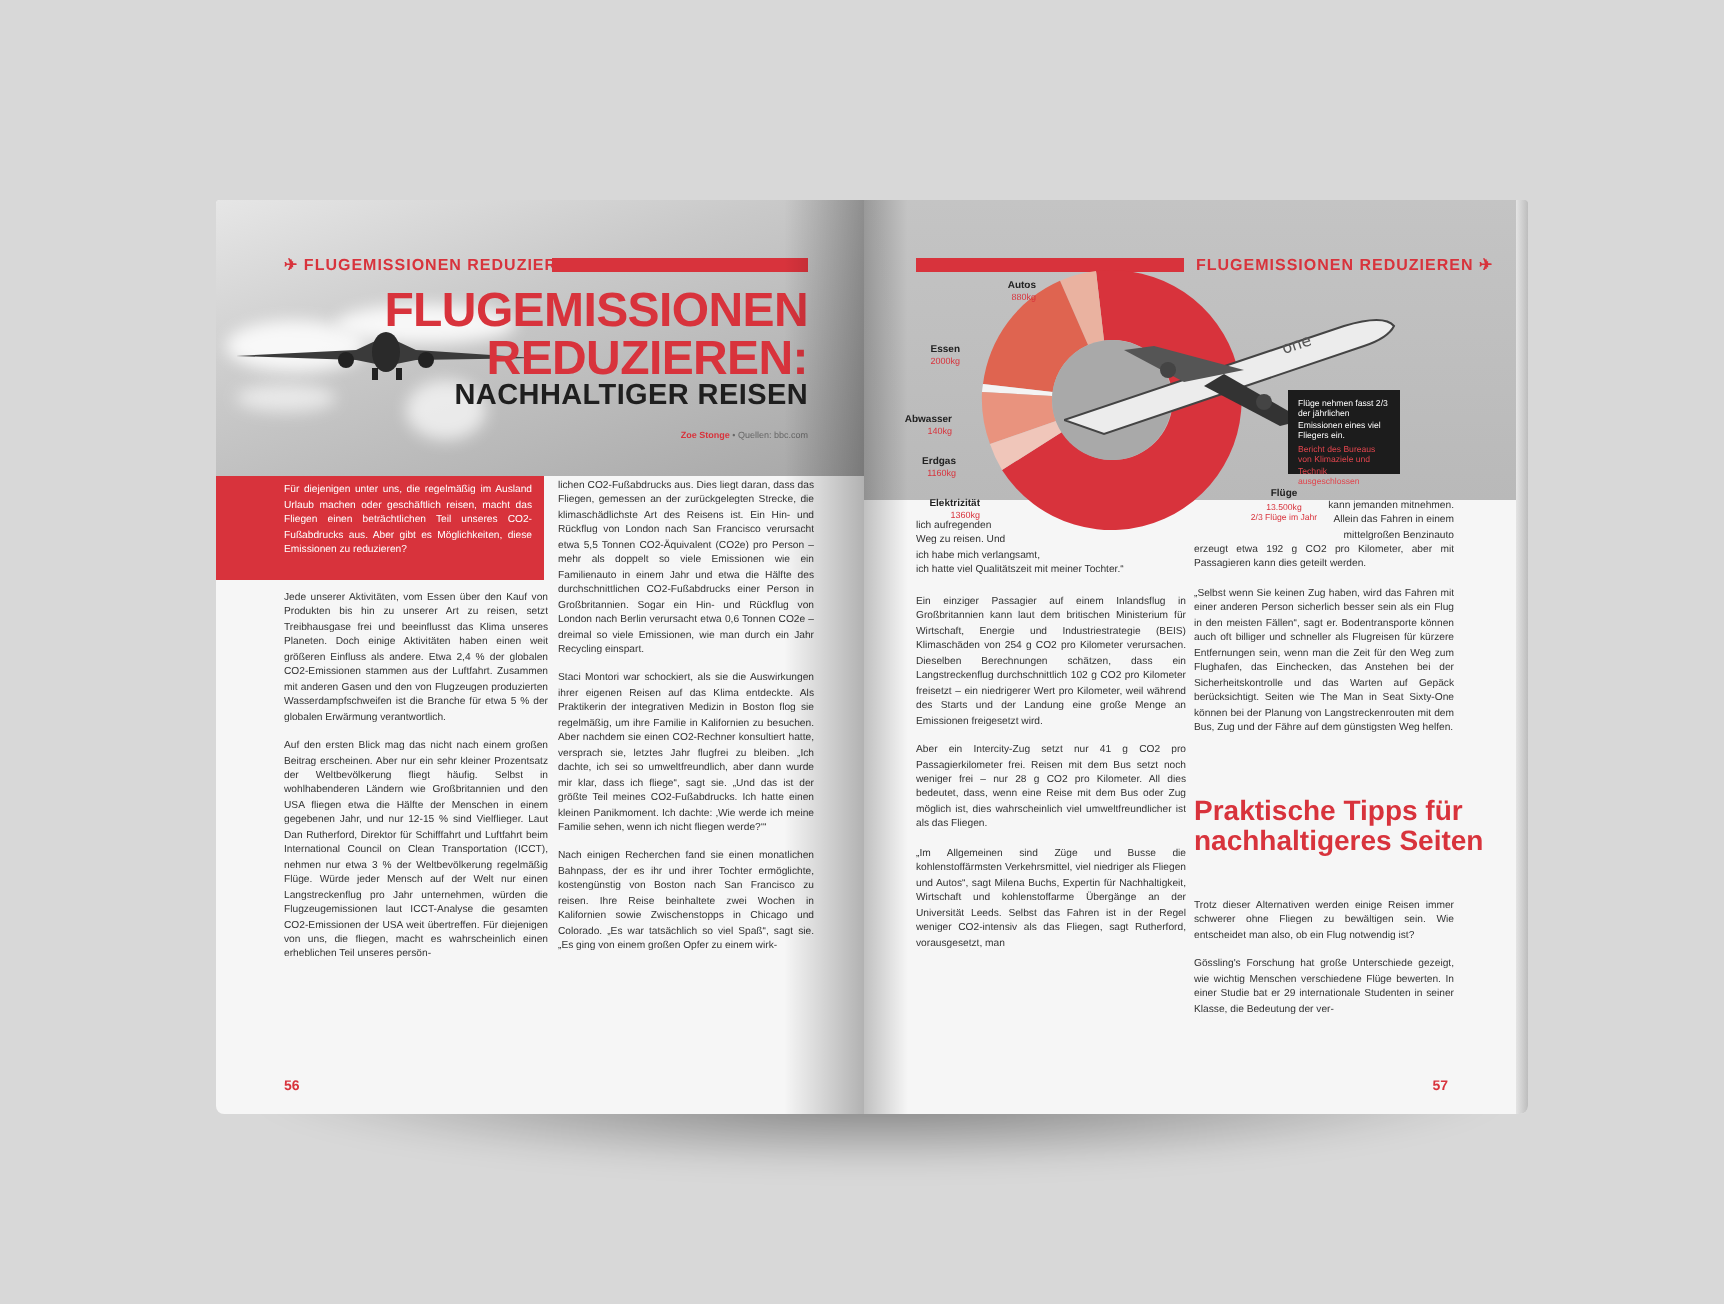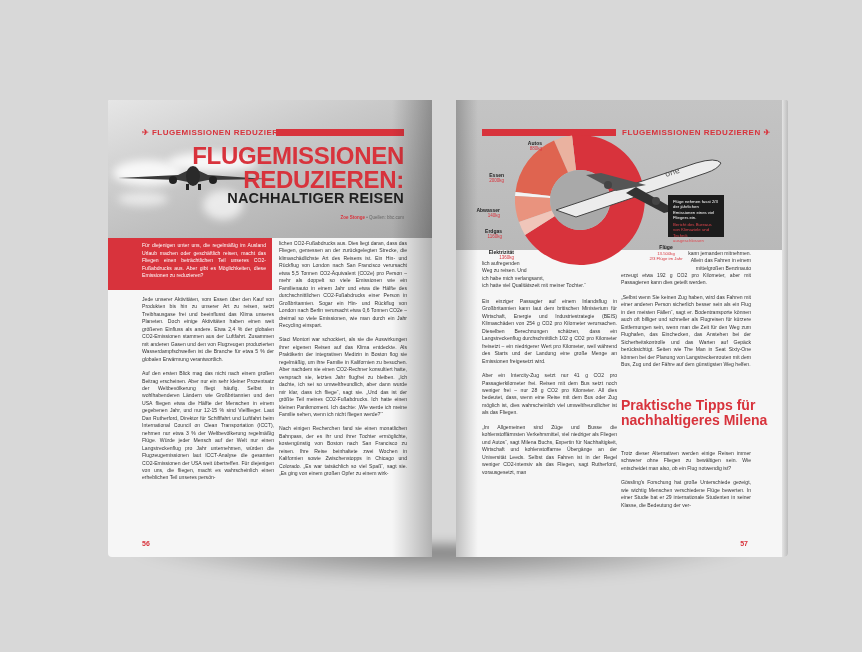--- a/index.html
+++ b/index.html
@@ -12,21 +12,21 @@
   .spread-shadow {
     position: absolute; left: 120px; top: 545px; width: 640px; height: 40px;
     background: radial-gradient(ellipse at 50% 0%, rgba(0,0,0,0.45), rgba(0,0,0,0) 70%);
     filter: blur(6px);
   }
   .page {
     position: absolute; top: 100px; height: 457px;
     background: #f6f6f6; overflow: hidden;
   }
   .page.left { left: 108px; width: 324px; border-radius: 2px 0 0 4px; }
-  .page.right { left: 456px; width: 332px; border-radius: 0 2px 4px 0; }
+  .page.right { left: 432px; width: 332px; border-radius: 0 2px 4px 0; }
   .gutter-left {
     position: absolute; right: 0; top: 0; width: 40px; height: 100%;
     background: linear-gradient(to right, rgba(0,0,0,0), rgba(0,0,0,0.28));
     pointer-events: none; z-index: 20;
   }
   .gutter-right {
     position: absolute; left: 0; top: 0; width: 22px; height: 100%;
     background: linear-gradient(to left, rgba(0,0,0,0), rgba(0,0,0,0.22));
     pointer-events: none; z-index: 20;
   }
@@ -220,21 +220,21 @@
 
   <div class="col" style="left:165px;top:150px;width:130px;text-align:right">
     <div>kann jemanden mitnehmen.</div>
     <div>Allein das Fahren in einem</div>
     <div>mittelgroßen Benzinauto</div>
   </div>
   <div class="col" style="left:165px;top:172px;width:130px">
     <p>erzeugt etwa 192 g CO2 pro Kilometer, aber mit Passagieren kann dies geteilt werden.</p>
     <p>„Selbst wenn Sie keinen Zug haben, wird das Fahren mit einer anderen Person sicherlich besser sein als ein Flug in den meisten Fällen“, sagt er. Bodentransporte können auch oft billiger und schneller als Flugreisen für kürzere Entfernungen sein, wenn man die Zeit für den Weg zum Flughafen, das Einchecken, das Anstehen bei der Sicherheitskontrolle und das Warten auf Gepäck berücksichtigt. Seiten wie The Man in Seat Sixty-One können bei der Planung von Langstreckenrouten mit dem Bus, Zug und der Fähre auf dem günstigsten Weg helfen.</p>
   </div>
-  <div class="h2">Praktische Tipps für nachhaltigeres Milena</div>
+  <div class="h2">Praktische Tipps für nachhaltigeres Seiten</div>
   <div class="col" style="left:165px;top:350px;width:130px">
     <p>Trotz dieser Alternativen werden einige Reisen immer schwerer ohne Fliegen zu bewältigen sein. Wie entscheidet man also, ob ein Flug notwendig ist?</p>
     <p>Gössling's Forschung hat große Unterschiede gezeigt, wie wichtig Menschen verschiedene Flüge bewerten. In einer Studie bat er 29 internationale Studenten in seiner Klasse, die Bedeutung der ver-</p>
   </div>
 
   <div class="pagenum" style="right:40px">57</div>
   <div class="gutter-right"></div>
   <div class="edge-right"></div>
 </div>
 

